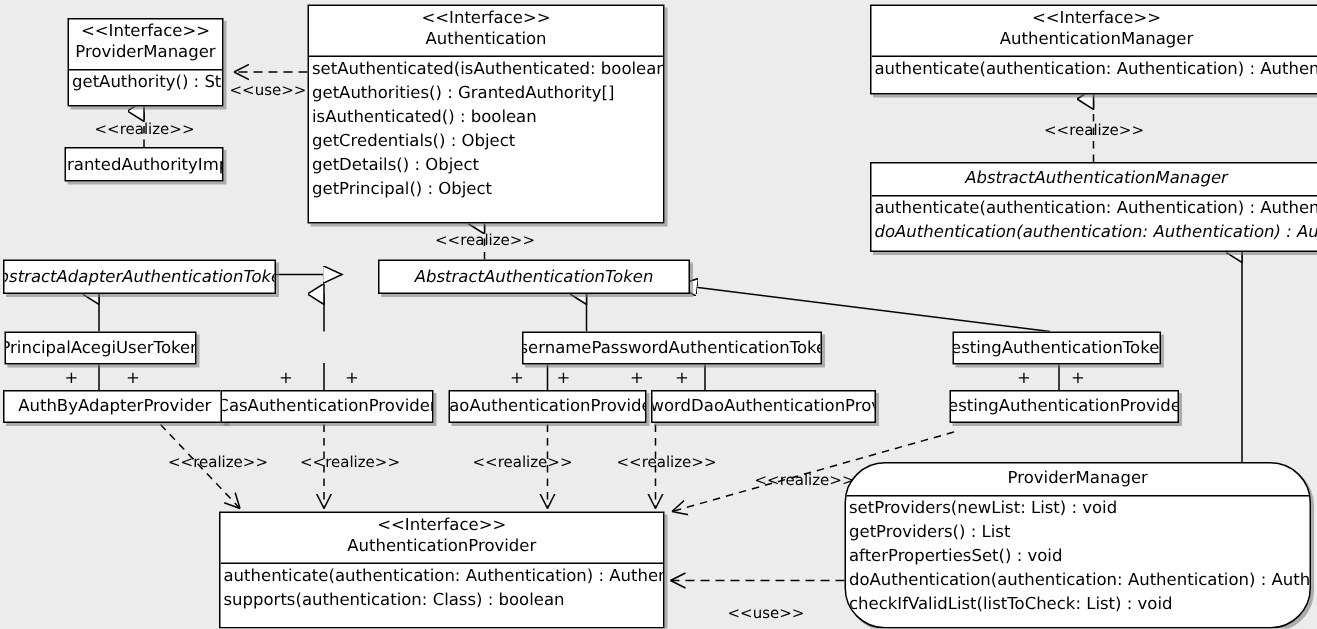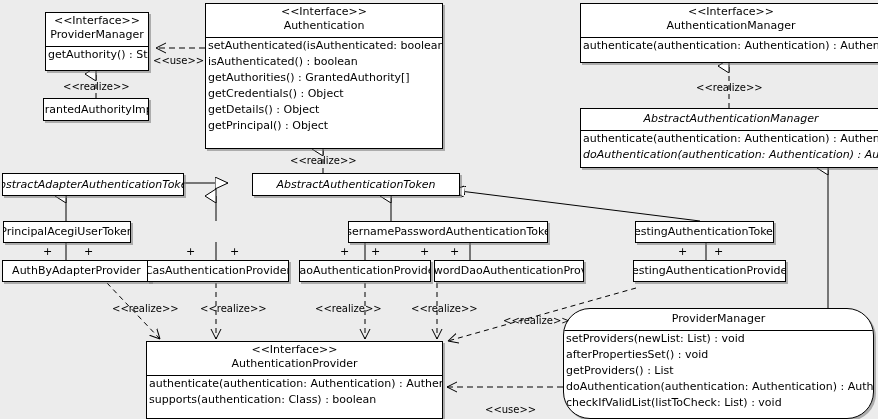--- a/index.html
+++ b/index.html
@@ -179,22 +179,22 @@
   </div>
 
   <div class="cls" style="left:205px; top:3px; width:238px; height:146px;">
     <div class="hdr">
       <div class="stereo">&lt;&lt;Interface&gt;&gt;</div>
       <div class="cname">Authentication</div>
     </div>
     <div class="sep"></div>
     <div class="ops">
       <div class="op">setAuthenticated(isAuthenticated: boolean) : void</div>
+      <div class="op">getAuthorities() : GrantedAuthority[]</div>
       <div class="op">isAuthenticated() : boolean</div>
-      <div class="op">getAuthorities() : GrantedAuthority[]</div>
       <div class="op">getCredentials() : Object</div>
       <div class="op">getDetails() : Object</div>
       <div class="op">getPrincipal() : Object</div>
     </div>
   </div>
 
   <div class="cls" style="left:580px; top:3px; width:302px; height:60px;">
     <div class="hdr">
       <div class="stereo">&lt;&lt;Interface&gt;&gt;</div>
       <div class="cname">AuthenticationManager</div>
@@ -289,22 +289,22 @@
     </div>
   </div>
 
   <div class="cls" style="left:563px; top:308px; width:311px; height:111px;border-radius:27px;">
     <div class="hdr" style="padding-top:3px;">
       <div class="cname">ProviderManager</div>
     </div>
     <div class="sep"></div>
     <div class="ops">
       <div class="op">setProviders(newList: List) : void</div>
+      <div class="op">getProviders() : List</div>
       <div class="op">afterPropertiesSet() : void</div>
-      <div class="op">getProviders() : List</div>
       <div class="op">doAuthentication(authentication: Authentication) : Authentication</div>
       <div class="op">checkIfValidList(listToCheck: List) : void</div>
     </div>
   </div>
 
   <div class="edge-label" style="left:153px; top:55px;">&lt;&lt;use&gt;&gt;</div>
 
   <div class="edge-label" style="left:63px; top:81px;">&lt;&lt;realize&gt;&gt;</div>
 
   <div class="edge-label" style="left:290px; top:155px;">&lt;&lt;realize&gt;&gt;</div>

